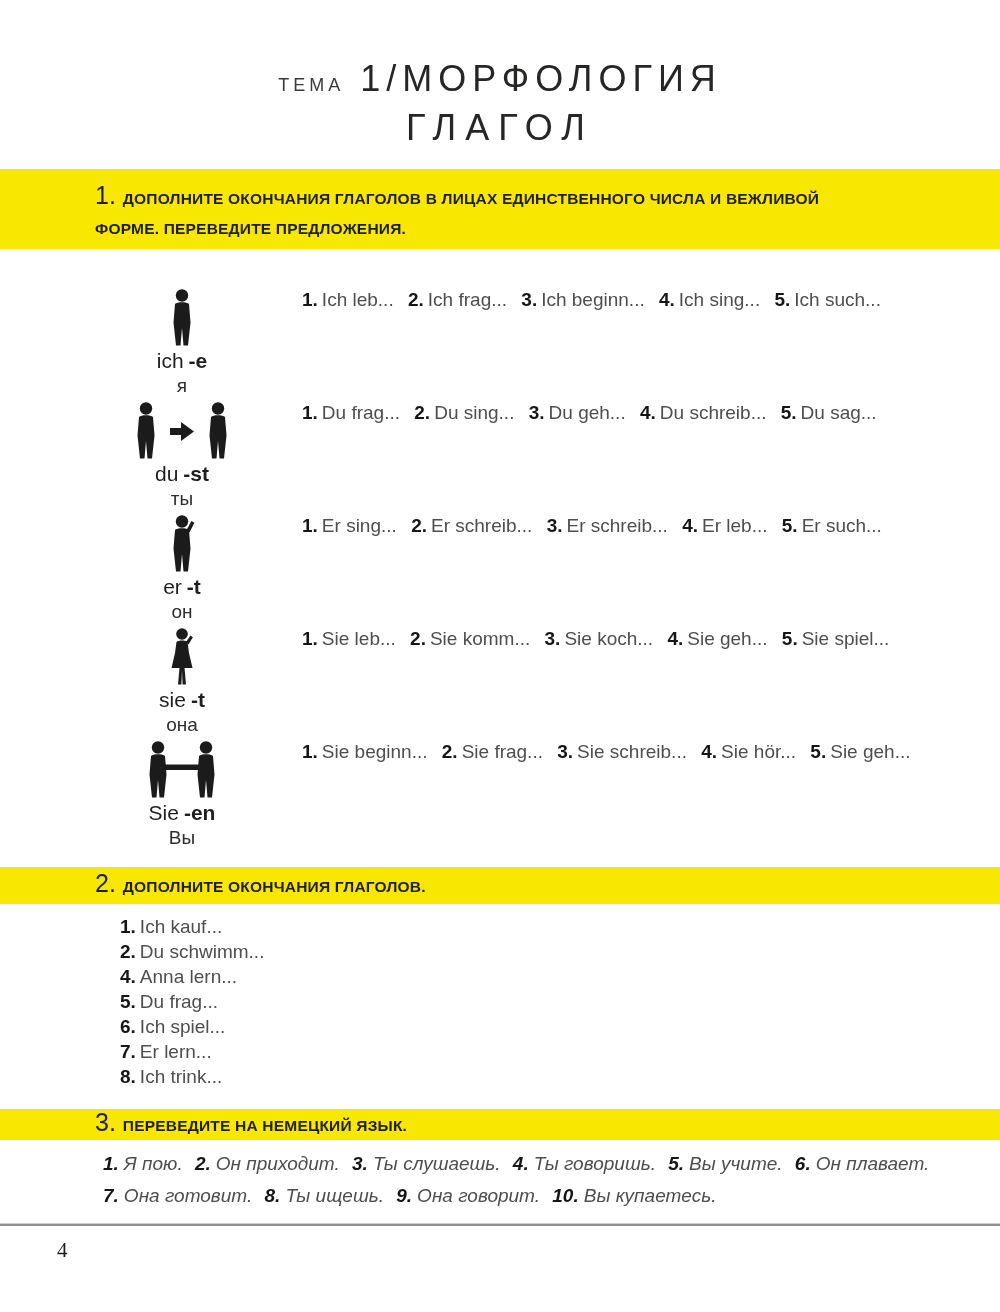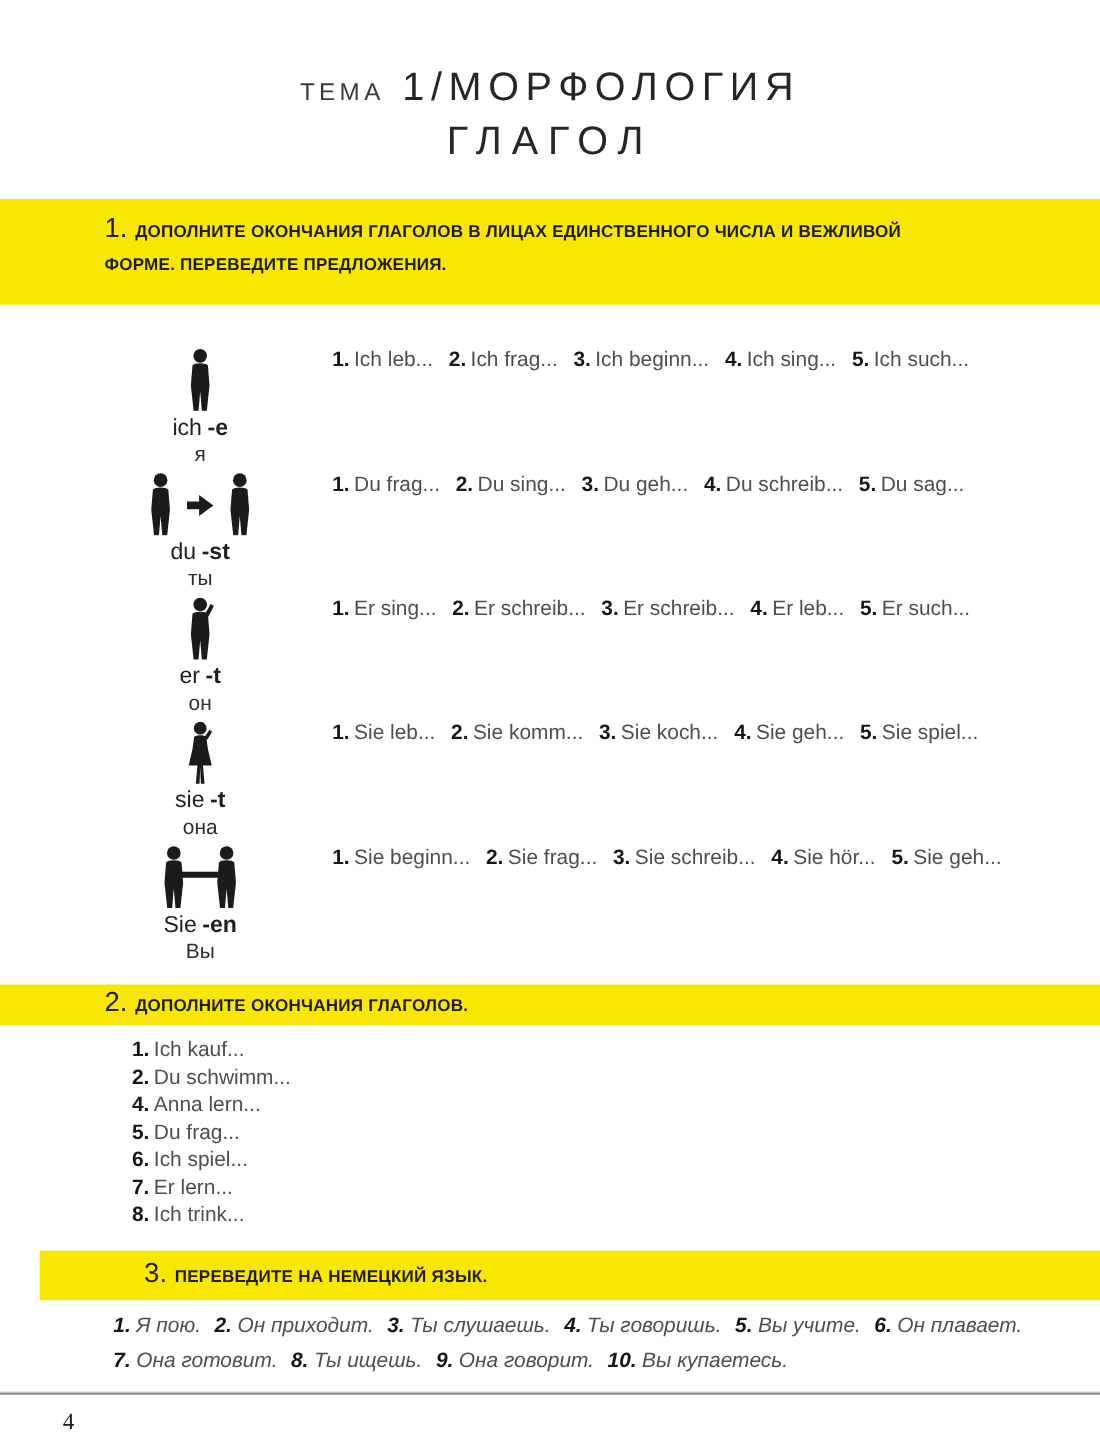--- a/index.html
+++ b/index.html
@@ -4,29 +4,29 @@
 <style>
   * { margin:0; padding:0; box-sizing:border-box; }
   html,body { background:#ffffff; }
   body {
     width:1000px; height:1312px; position:relative; overflow:hidden;
     font-family:"Liberation Sans", sans-serif; color:#1d1d1b;
   }
   
   .title { padding-top:58px; text-align:center; color:#262624; }
   .title-line1 { font-size:36px; letter-spacing:6px; font-weight:500; }
-  .title-prefix { font-size:22px; letter-spacing:4px; color:#3a3a38; font-weight:400; }
+  .title-prefix { font-size:18px; letter-spacing:4px; color:#3a3a38; font-weight:400; }
   .title-line2 { font-size:36px; letter-spacing:9px; font-weight:500; margin-top:7px; }
   
   .band { background:#f8e700; color:#1d1d1b; }
   .band-num { font-size:25px; font-weight:400; margin-right:7px; }
   .band-title { font-size:15.5px; font-weight:700; letter-spacing:0.2px; }
-  .band1 { margin-top:32px; padding:11px 118px 21px 95px; line-height:30px; }
+  .band1 { margin-top:20px; padding:11px 118px 5px 95px; line-height:30px; }
   .band2 { margin-top:13px; padding:4px 118px 5px 95px; line-height:24px; }
-  .band3 { margin-top:20px; padding:4px 118px 5px 95px; line-height:32px;margin-left:36px; }
+  .band3 { margin-top:20px; padding:4px 118px 5px 95px; line-height:19px; }
   
   .ex1 { margin-top:40px; }
   .prow { display:flex; align-items:flex-start; height:113px; }
   .icon-col { width:188px; margin-left:88px; text-align:center; flex:0 0 auto; }
   .icon-box { height:57px; display:flex; align-items:flex-end; justify-content:center; }
   .icon-box svg { display:block; }
   .sil { fill:#1b1b1b; }
   .plabel { margin-top:3px; font-size:21px; color:#1f1f1f; }
   .pe { font-weight:700; margin-left:5px; }
   .rlabel { margin-top:2px; font-size:19px; color:#2e2e2e; }

